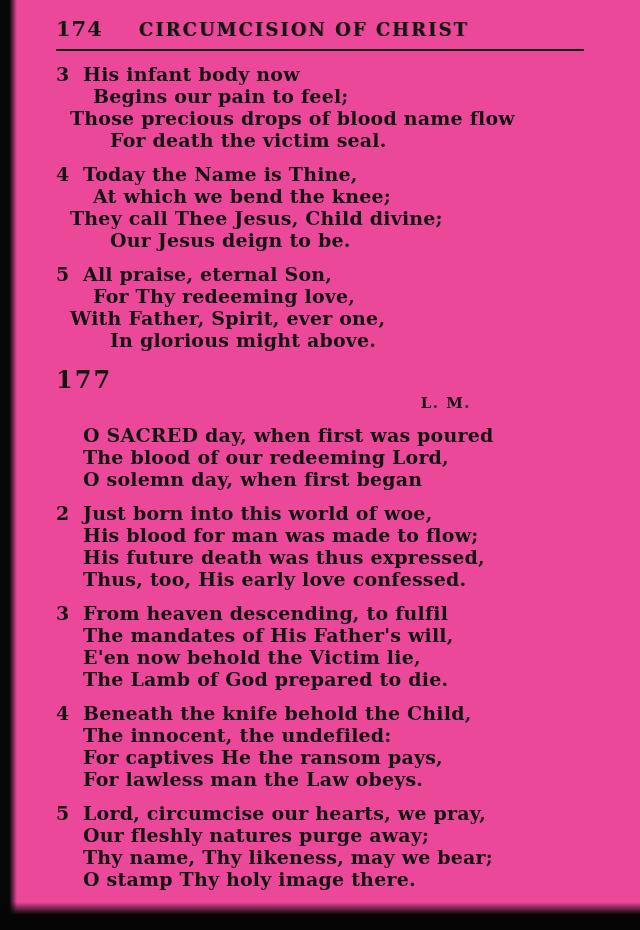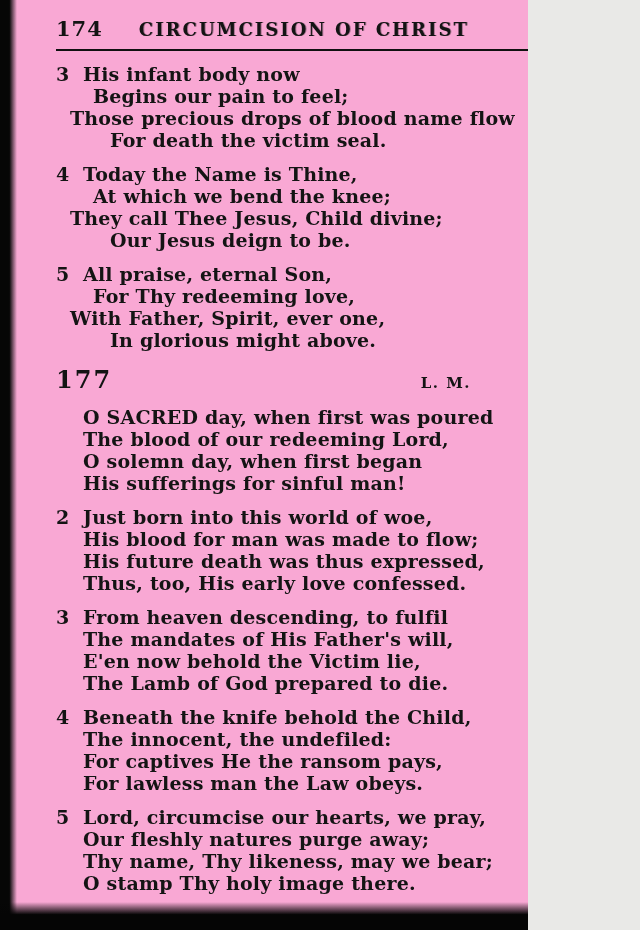--- a/index.html
+++ b/index.html
@@ -3,22 +3,22 @@
 <meta charset="utf-8">
 <style>
   html, body { margin: 0; padding: 0; }
   body {
     width: 640px; height: 930px;
     background: #e9e9e7;
     font-family: "DejaVu Serif", "Liberation Serif", serif;
   }
   .page {
     position: relative;
-    width: 528px; height: 930px;
-    background: #f9a8d4;
+    width: 640px; height: 930px;
+    background: #ec4899;
     color: #141414;
     overflow: hidden;
   }
   
   .edge-left {
     position: absolute; left: 0; top: 0;
     width: 17px; height: 915px;
     background: linear-gradient(to right,
       #060606 0%, #060606 55%,
       rgba(6,6,6,0.55) 75%, rgba(6,6,6,0) 100%);
@@ -65,20 +65,21 @@
     position: absolute;
     left: 0; top: 0;
     font-weight: 600;
   }
   .line { white-space: nowrap; }
   .hymn-head {
     display: flex;
     align-items: baseline;
     margin-top: 14px;
     margin-bottom: 0;
+    flex-direction: column;
   }
   .hymn-number {
     font-size: 24px;
     font-weight: bold;
     letter-spacing: 2px;
   }
   .hymn-meter {
     margin-left: auto;
     margin-right: 113px;
     font-size: 15px;
@@ -122,21 +123,20 @@
           <div class="line" style="padding-left: 54px;">In glorious might above.</div>
         </div>
         <div class="hymn-head">
           <div class="hymn-number">177</div>
           <div class="hymn-meter">L. M.</div>
         </div>
         <div class="verse">
           <div class="line" style="padding-left: 27px;">O SACRED day, when first was poured</div>
           <div class="line" style="padding-left: 27px;">The blood of our redeeming Lord,</div>
           <div class="line" style="padding-left: 27px;">O solemn day, when first began</div>
-          <div class="line" style="padding-left: 27px;">His sufferings for sinful man!</div>
         </div>
         <div class="verse">
           <span class="verse-num">2</span>
           <div class="line" style="padding-left: 27px;">Just born into this world of woe,</div>
           <div class="line" style="padding-left: 27px;">His blood for man was made to flow;</div>
           <div class="line" style="padding-left: 27px;">His future death was thus expressed,</div>
           <div class="line" style="padding-left: 27px;">Thus, too, His early love confessed.</div>
         </div>
         <div class="verse">
           <span class="verse-num">3</span>

